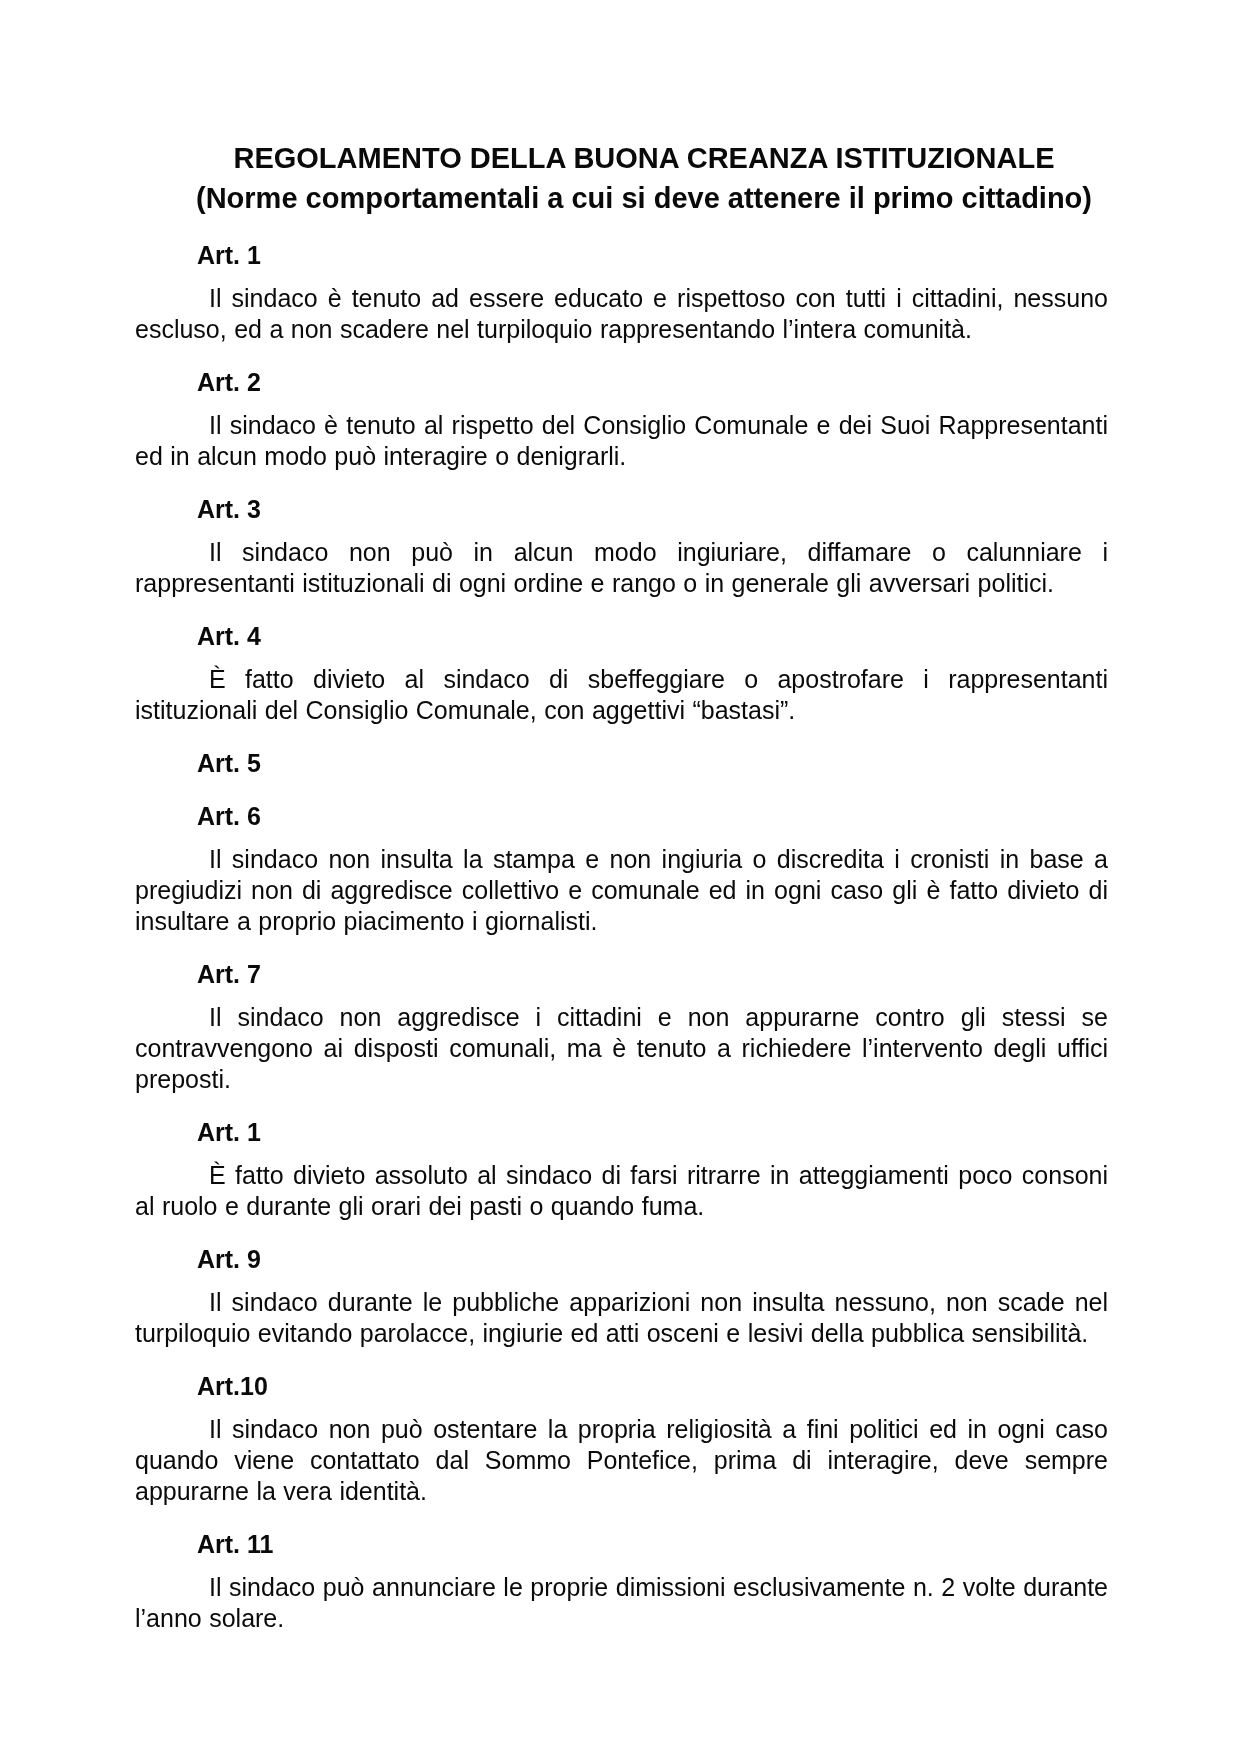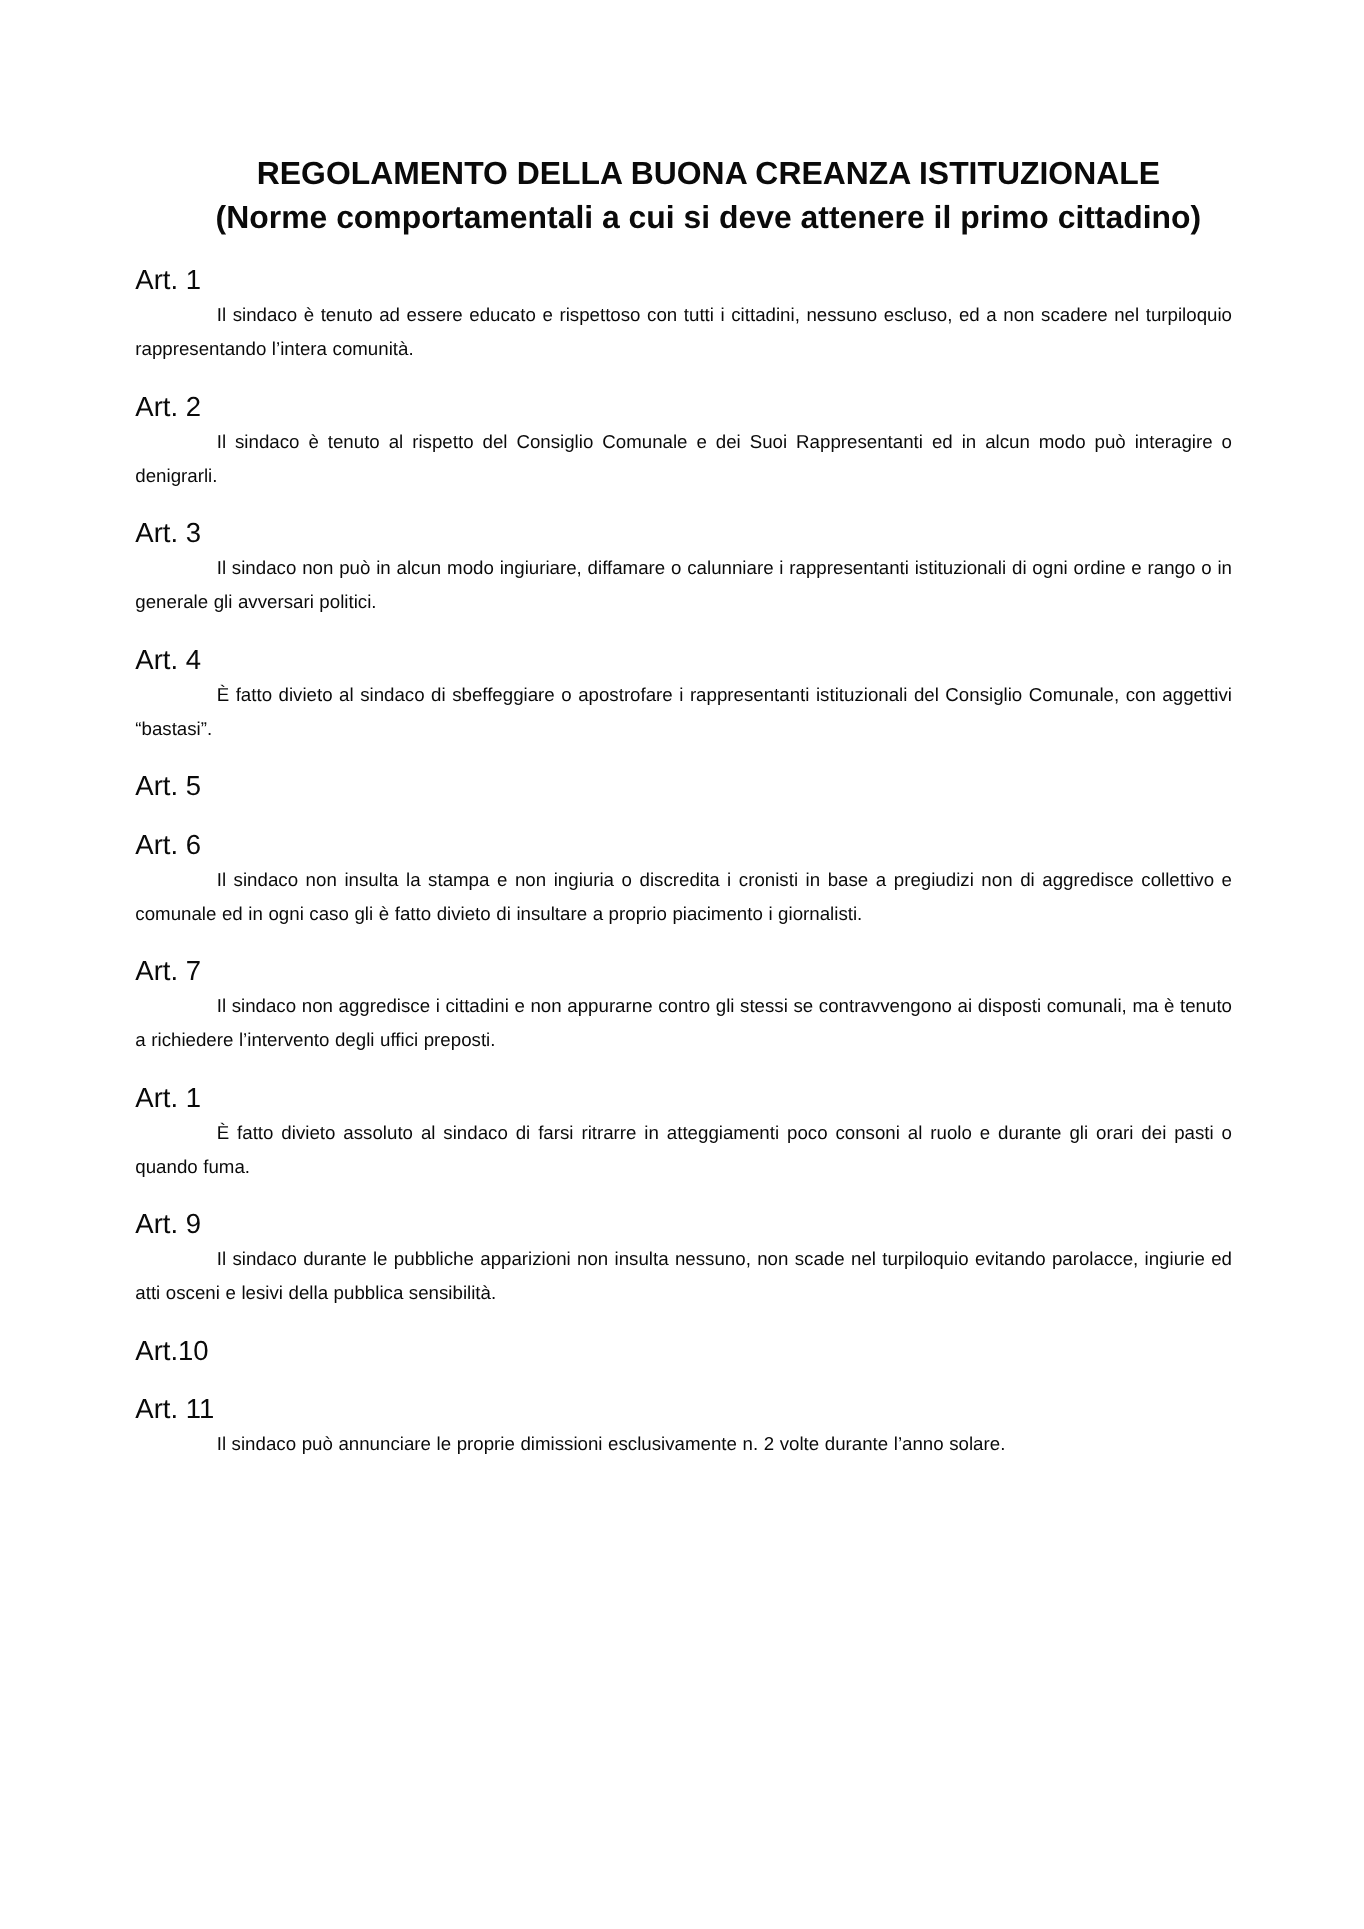--- a/index.html
+++ b/index.html
@@ -30,28 +30,30 @@
   }
   .articles {
     margin-top: 0;
   }
   .article {
     margin-top: 22px;
   }
   .article-label {
     font-size: 25px;
     line-height: 31px;
+    margin-left: 74px; 
     white-space: pre;
+    font-weight: bold;
   }
   .article-text {
-    font-size: 17px;
+    font-size: 25px;
     line-height: 31px;
     text-align: justify;
     text-indent: 74px; 
-    margin: 0;
+    margin: 12px;
     word-spacing: 0.02em;
   }
 </style>
 </head>
 <body>
 
 <div class="page">
 
   <div class="doc-header">
     <div>REGOLAMENTO DELLA BUONA CREANZA ISTITUZIONALE</div>
@@ -99,20 +101,21 @@
       <p class="article-text">È fatto divieto assoluto al sindaco di farsi ritrarre in atteggiamenti poco consoni al ruolo e durante gli orari dei pasti o quando fuma.</p>
     </div>
 
     <div class="article">
       <div class="article-label">Art. 9</div>
       <p class="article-text">Il sindaco durante le pubbliche apparizioni non insulta nessuno, non scade nel turpiloquio evitando parolacce, ingiurie ed atti osceni e lesivi della pubblica sensibilità.</p>
     </div>
 
     <div class="article">
       <div class="article-label">Art.10</div>
+      <p class="article-text">Il sindaco non può ostentare la propria religiosità a fini politici ed in ogni caso quando viene contattato dal Sommo Pontefice, prima di interagire, deve sempre appurarne la vera identità.</p>
     </div>
 
     <div class="article">
       <div class="article-label">Art. 11</div>
       <p class="article-text">Il sindaco può annunciare le proprie dimissioni esclusivamente n. 2 volte durante l’anno solare.</p>
     </div>
 
   </div>
 </div>
 

